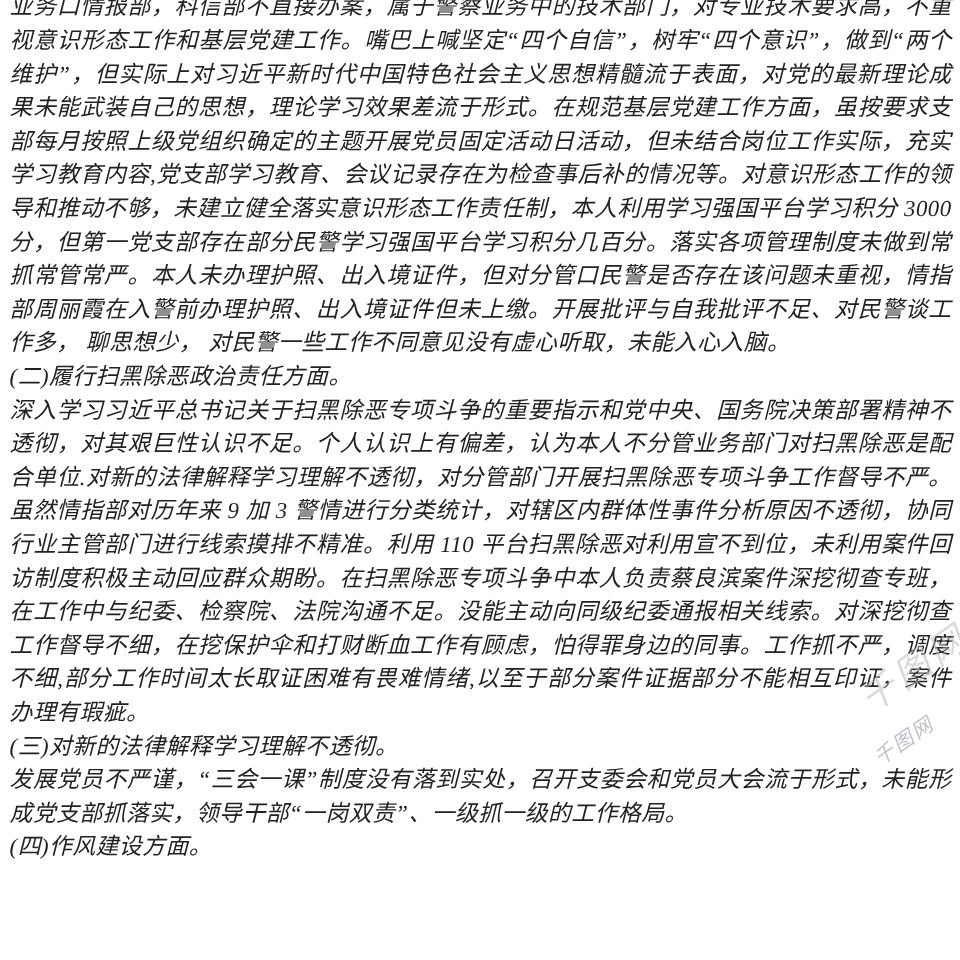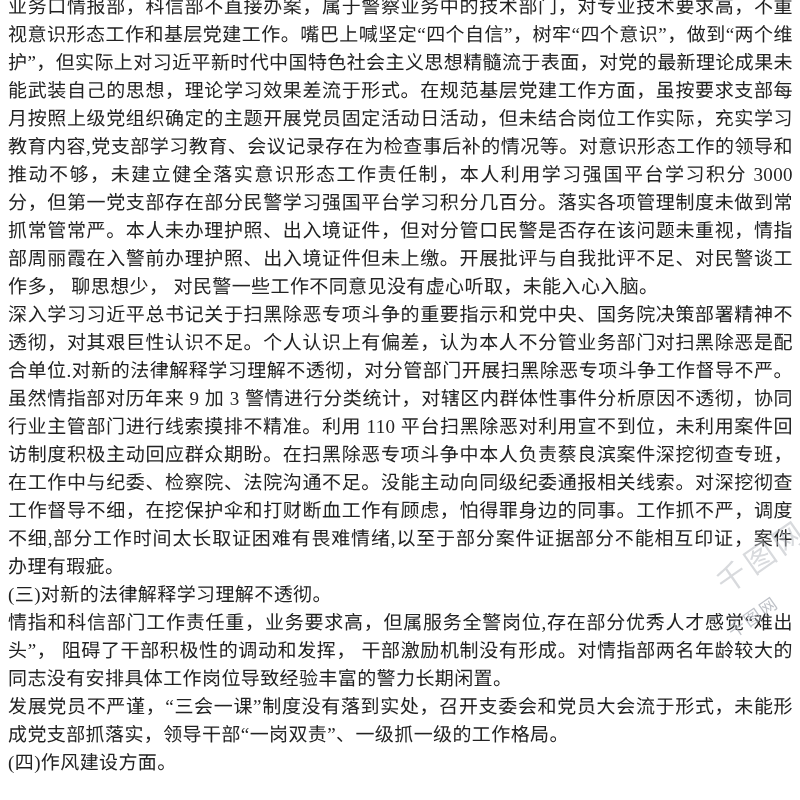--- a/index.html
+++ b/index.html
@@ -15,20 +15,21 @@
     font-family: "Liberation Serif", "DejaVu Serif", serif;
   }
   .page {
     position: absolute;
     left: 0;
     top: 0;
     width: 800px;
     height: 800px;
     overflow: hidden;
     background: #ffffff;
+    font-style: italic;
   }
   .doc-body {
     position: relative;
     margin: -7px 7px 0 8px;
     color: #222222;
     font-size: 19px;
     line-height: 28px;
     letter-spacing: 0.4px;
   }
   .para {
@@ -66,21 +67,21 @@
     transform-origin: left top;
     letter-spacing: 2px;
   }
 </style>
 </head>
 <body>
 
 <div class="page">
   <div class="doc-body">
       <p class="para">业务口情报部，科信部不直接办案，属于警察业务中的技术部门，对专业技术要求高，不重视意识形态工作和基层党建工作。嘴巴上喊坚定“四个自信”，树牢“四个意识”，做到“两个维护”，但实际上对习近平新时代中国特色社会主义思想精髓流于表面，对党的最新理论成果未能武装自己的思想，理论学习效果差流于形式。在规范基层党建工作方面，虽按要求支部每月按照上级党组织确定的主题开展党员固定活动日活动，但未结合岗位工作实际，充实学习教育内容,党支部学习教育、会议记录存在为检查事后补的情况等。对意识形态工作的领导和推动不够，未建立健全落实意识形态工作责任制，本人利用学习强国平台学习积分 3000 分，但第一党支部存在部分民警学习强国平台学习积分几百分。落实各项管理制度未做到常抓常管常严。本人未办理护照、出入境证件，但对分管口民警是否存在该问题未重视，情指部周丽霞在入警前办理护照、出入境证件但未上缴。开展批评与自我批评不足、对民警谈工作多， 聊思想少， 对民警一些工作不同意见没有虚心听取，未能入心入脑。</p>
+      <p class="para heading">(二)履行扫黑除恶政治责任方面。</p>
       <p class="para">深入学习习近平总书记关于扫黑除恶专项斗争的重要指示和党中央、国务院决策部署精神不透彻，对其艰巨性认识不足。个人认识上有偏差，认为本人不分管业务部门对扫黑除恶是配合单位.对新的法律解释学习理解不透彻，对分管部门开展扫黑除恶专项斗争工作督导不严。虽然情指部对历年来 9 加 3 警情进行分类统计，对辖区内群体性事件分析原因不透彻，协同行业主管部门进行线索摸排不精准。利用 110 平台扫黑除恶对利用宣不到位，未利用案件回访制度积极主动回应群众期盼。在扫黑除恶专项斗争中本人负责蔡良滨案件深挖彻查专班，在工作中与纪委、检察院、法院沟通不足。没能主动向同级纪委通报相关线索。对深挖彻查工作督导不细，在挖保护伞和打财断血工作有顾虑，怕得罪身边的同事。工作抓不严，调度不细,部分工作时间太长取证困难有畏难情绪,以至于部分案件证据部分不能相互印证，案件办理有瑕疵。</p>
       <p class="para heading">(三)对新的法律解释学习理解不透彻。</p>
-      <p class="para">情指和科信部门工作责任重，业务要求高，但属服务全警岗位,存在部分优秀人才感觉“难出头”， 阻碍了干部积极性的调动和发挥， 干部激励机制没有形成。对情指部两名年龄较大的同志没有安排具体工作岗位导致经验丰富的警力长期闲置。</p>
       <p class="para">发展党员不严谨，“三会一课”制度没有落到实处，召开支委会和党员大会流于形式，未能形成党支部抓落实，领导干部“一岗双责”、一级抓一级的工作格局。</p>
       <p class="para heading">(四)作风建设方面。</p>
     </div>
   <div class="watermark wm1">千图网</div>
   <div class="watermark wm2">千图网</div>
 </div>
 
 </body></html>

